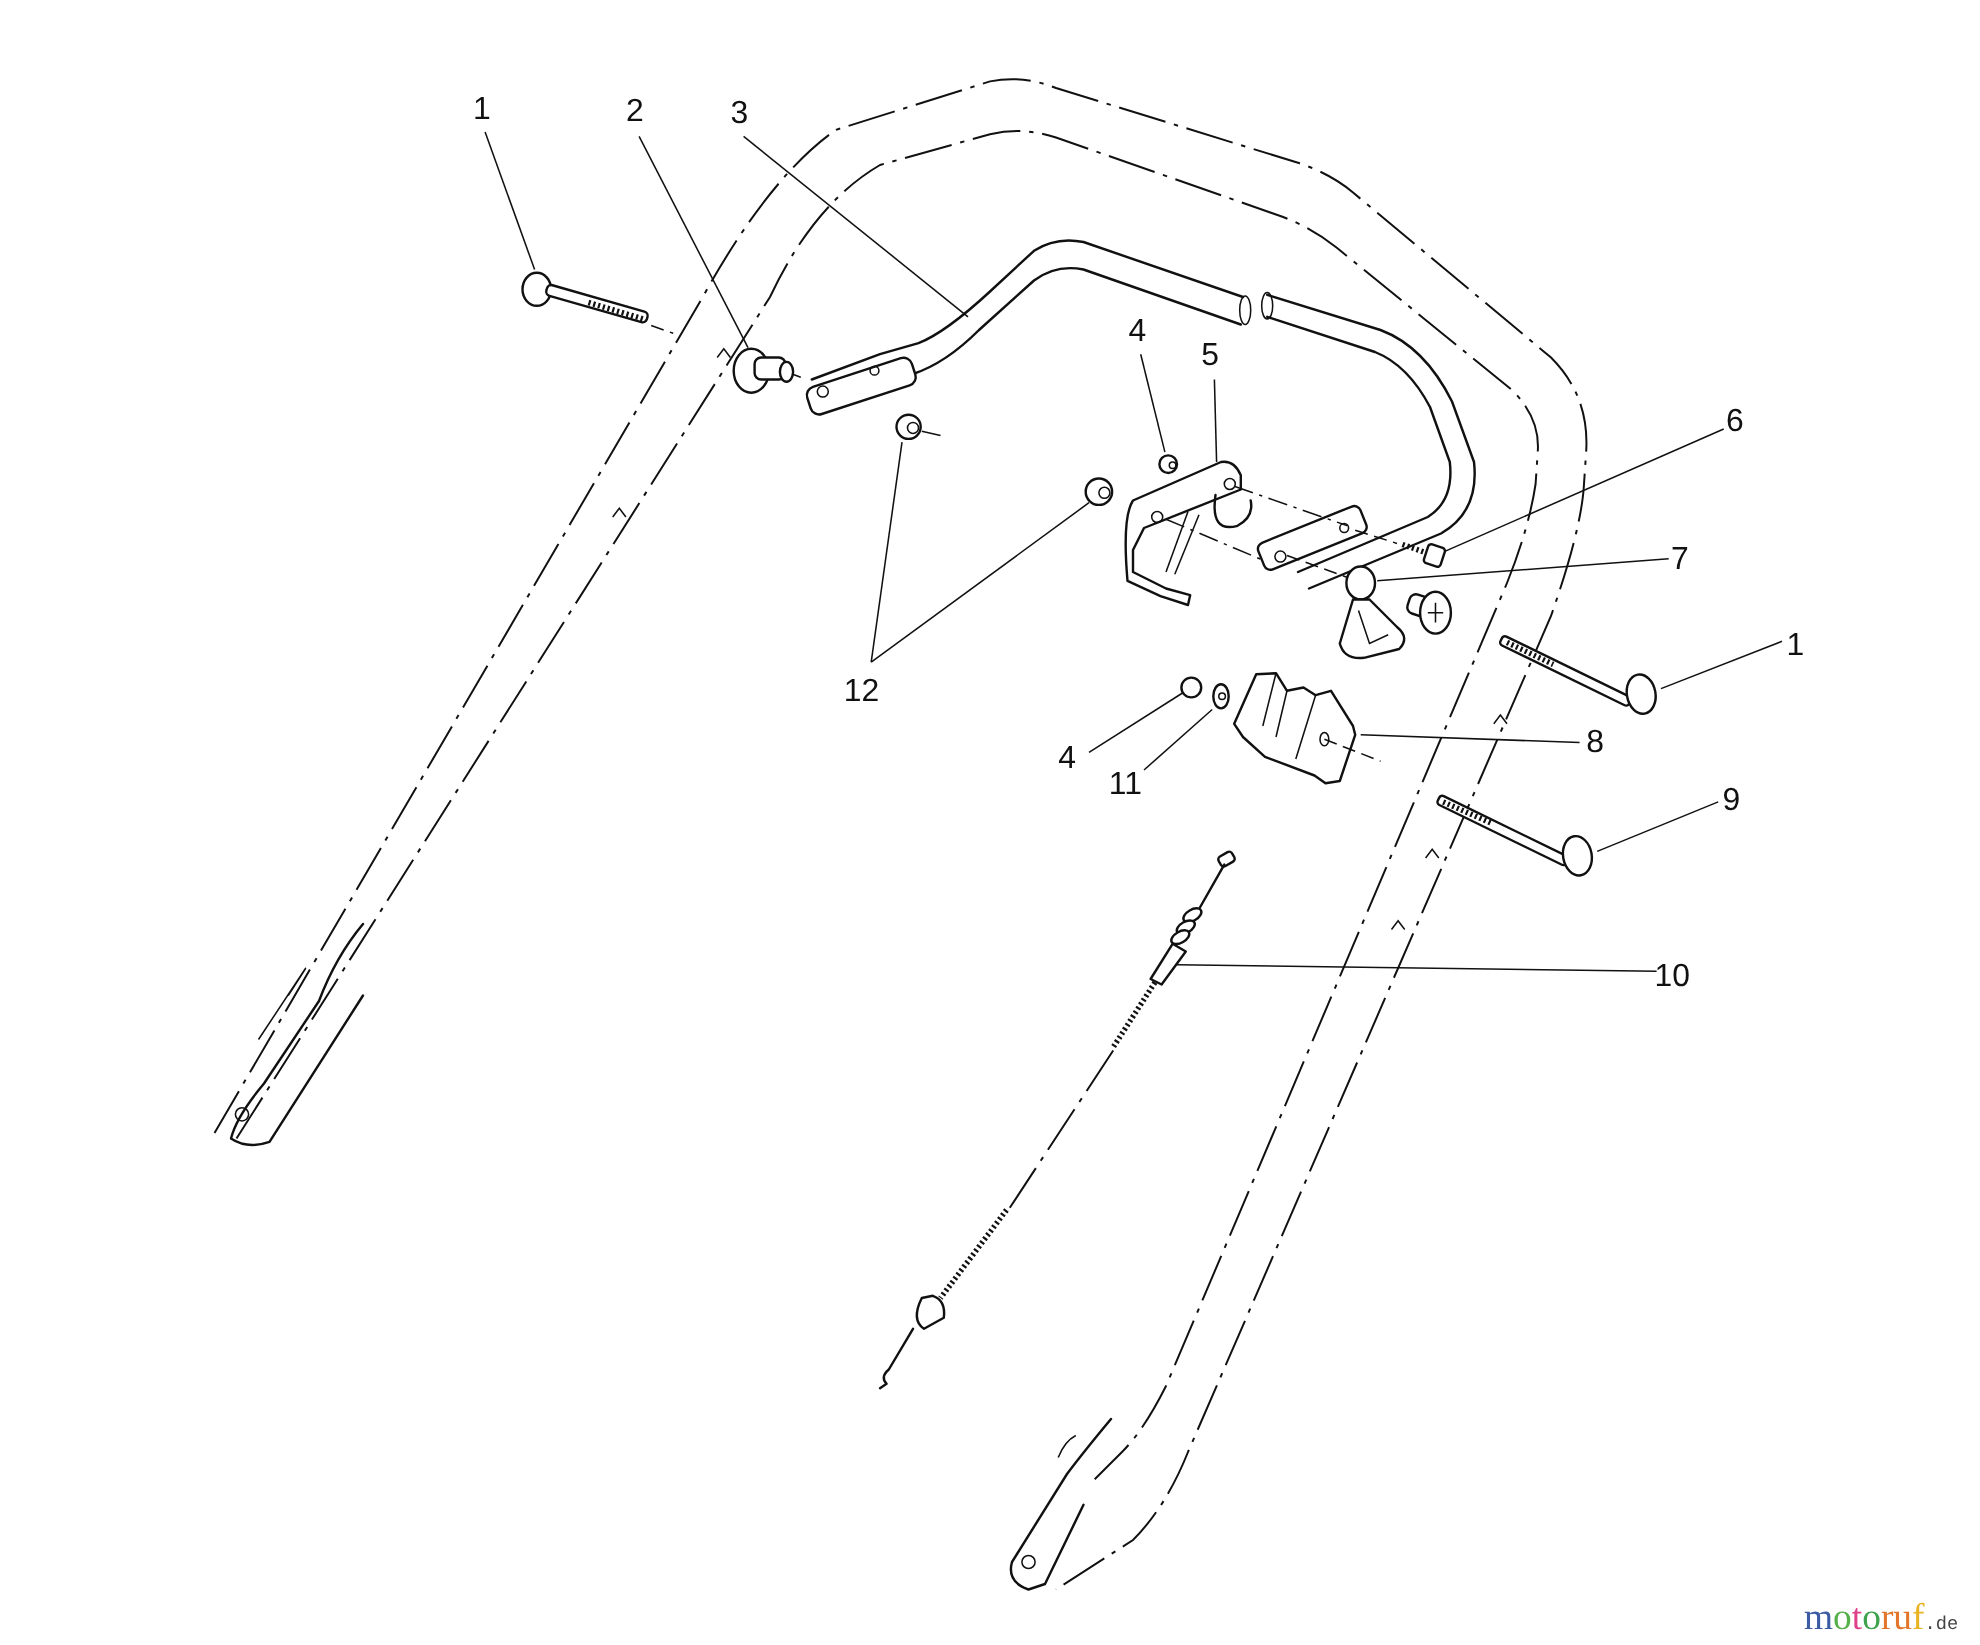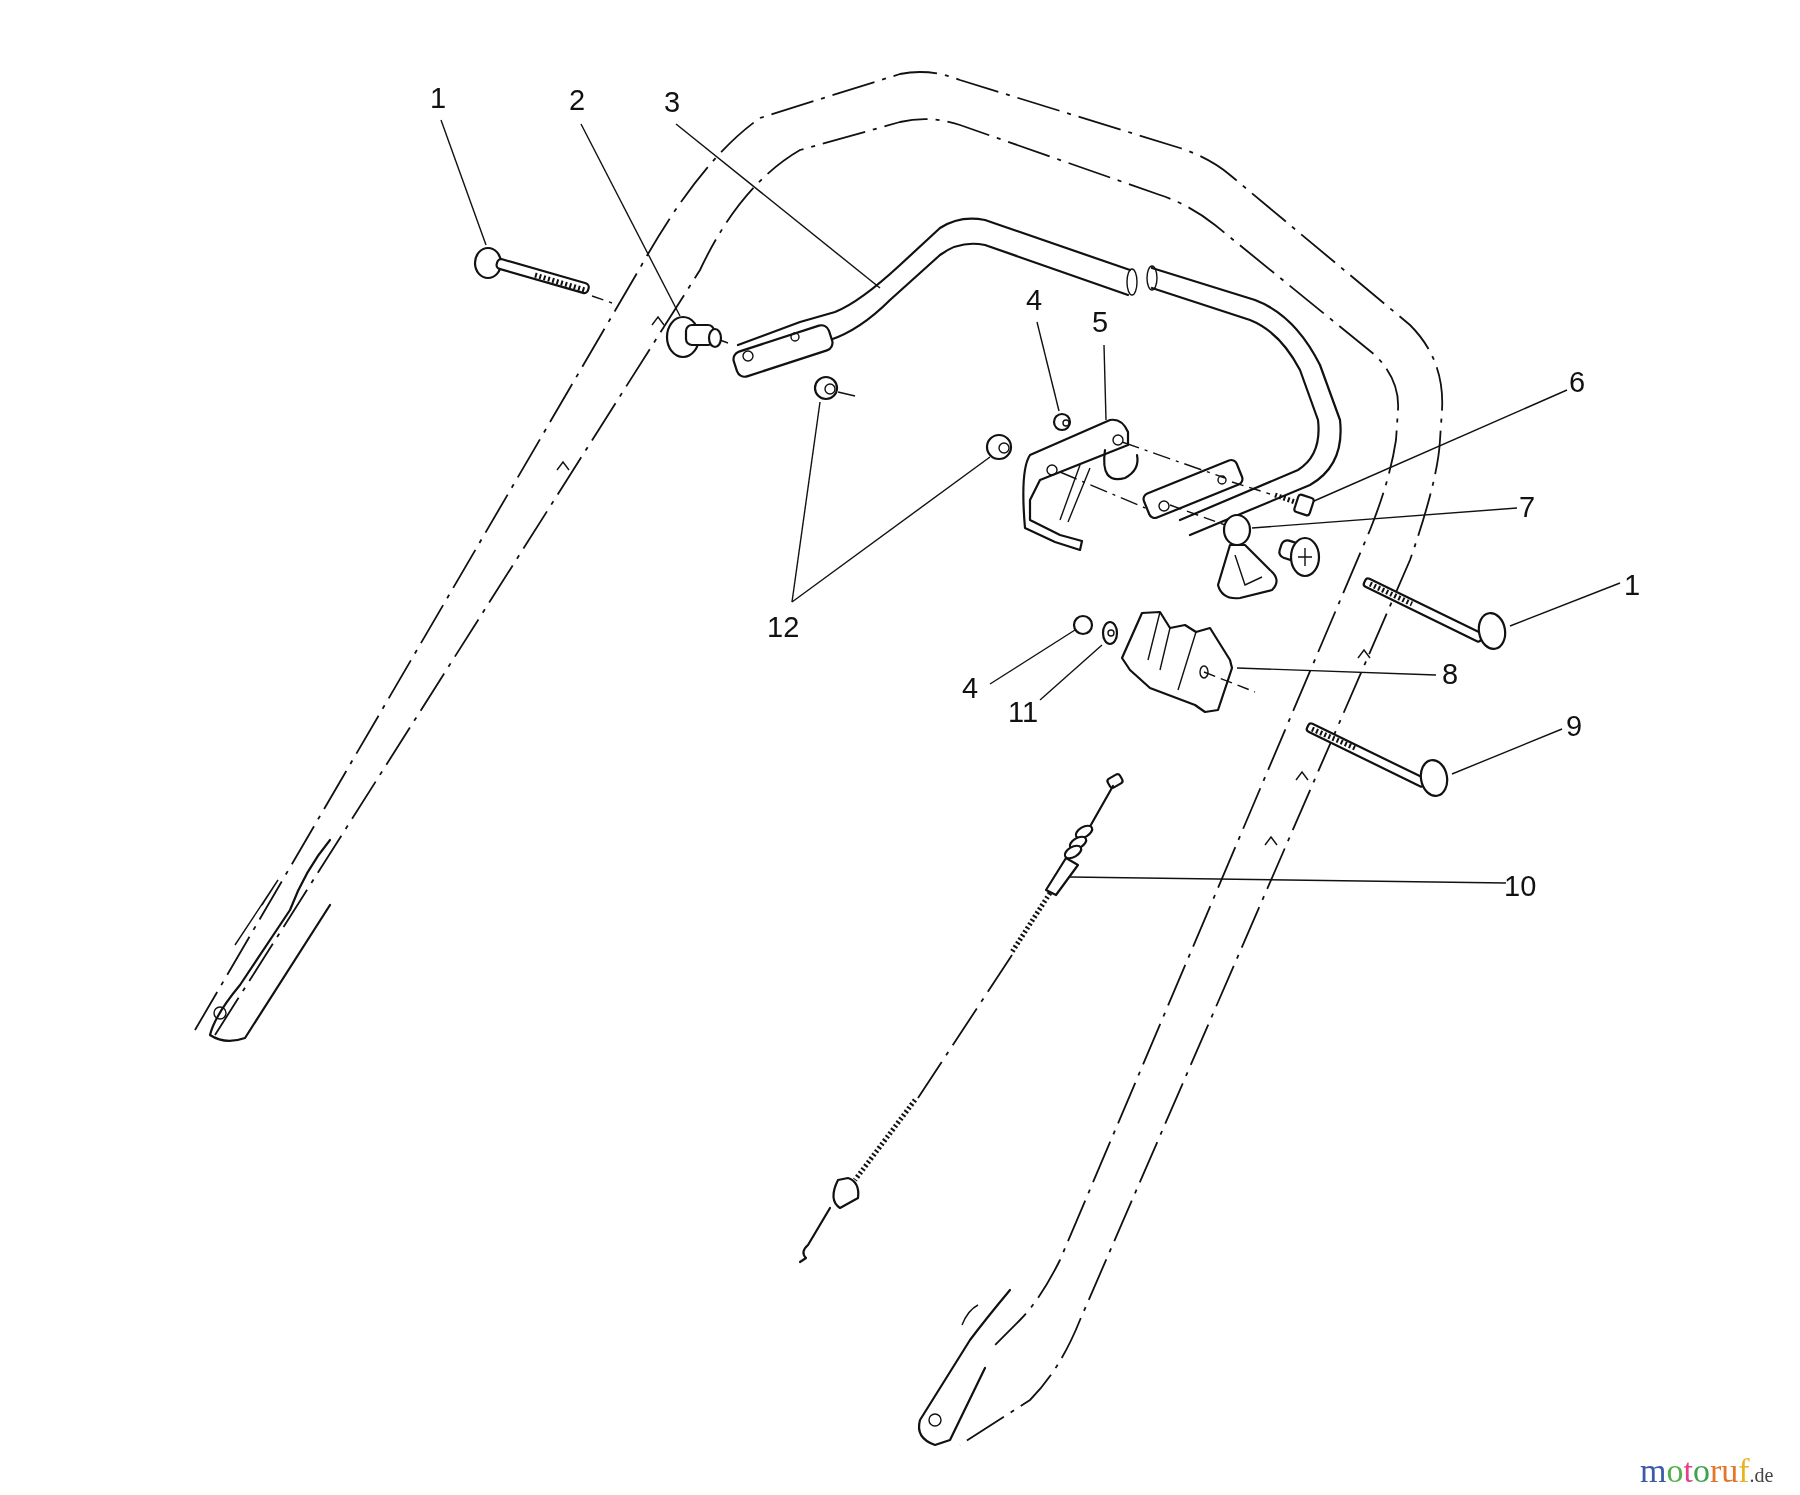--- a/index.html
+++ b/index.html
@@ -9,21 +9,21 @@
     .stroke { fill: none; stroke: #111; stroke-width: 2.2; stroke-linecap: round; stroke-linejoin: round; }
     .thin { fill: none; stroke: #111; stroke-width: 1.4; }
     .dash { fill: none; stroke: #111; stroke-width: 1.8; stroke-dasharray: 44 8 4 8; }
     .leader { fill: none; stroke: #111; stroke-width: 1.4; }
     .part-fill { fill: #fff; stroke: #111; stroke-width: 2.2; stroke-linejoin: round; }
     .thread { fill: none; stroke: #111; stroke-width: 5; stroke-dasharray: 2 2.5; }
     .watermark {
       position: absolute; left: 1640px; top: 1452px;
       font-family: "Liberation Serif", serif; font-size: 34px; letter-spacing: 0px;
     }
-    .watermark .suffix { font-family: Liberation Serif, serif; font-size: 20px; color: #444; }
+    .watermark .suffix { font-family: Liberation Mono, monospace; font-size: 17px; color: #444; }
   </style>
 </head>
 <body>
 
 <svg id="diagram" viewBox="0 0 1800 1495" xmlns="http://www.w3.org/2000/svg">
 
   <g>
 
     <path class="dash" d="M195 1030 L640 268 Q700 160 760 118 L900 74 Q930 68 960 80 L1180 148 Q1210 158 1230 175 L1410 325 Q1445 360 1442 410 L1440 440 Q1438 480 1410 560 L1080 1320 Q1060 1370 1030 1400 L960 1445"></path>
 

